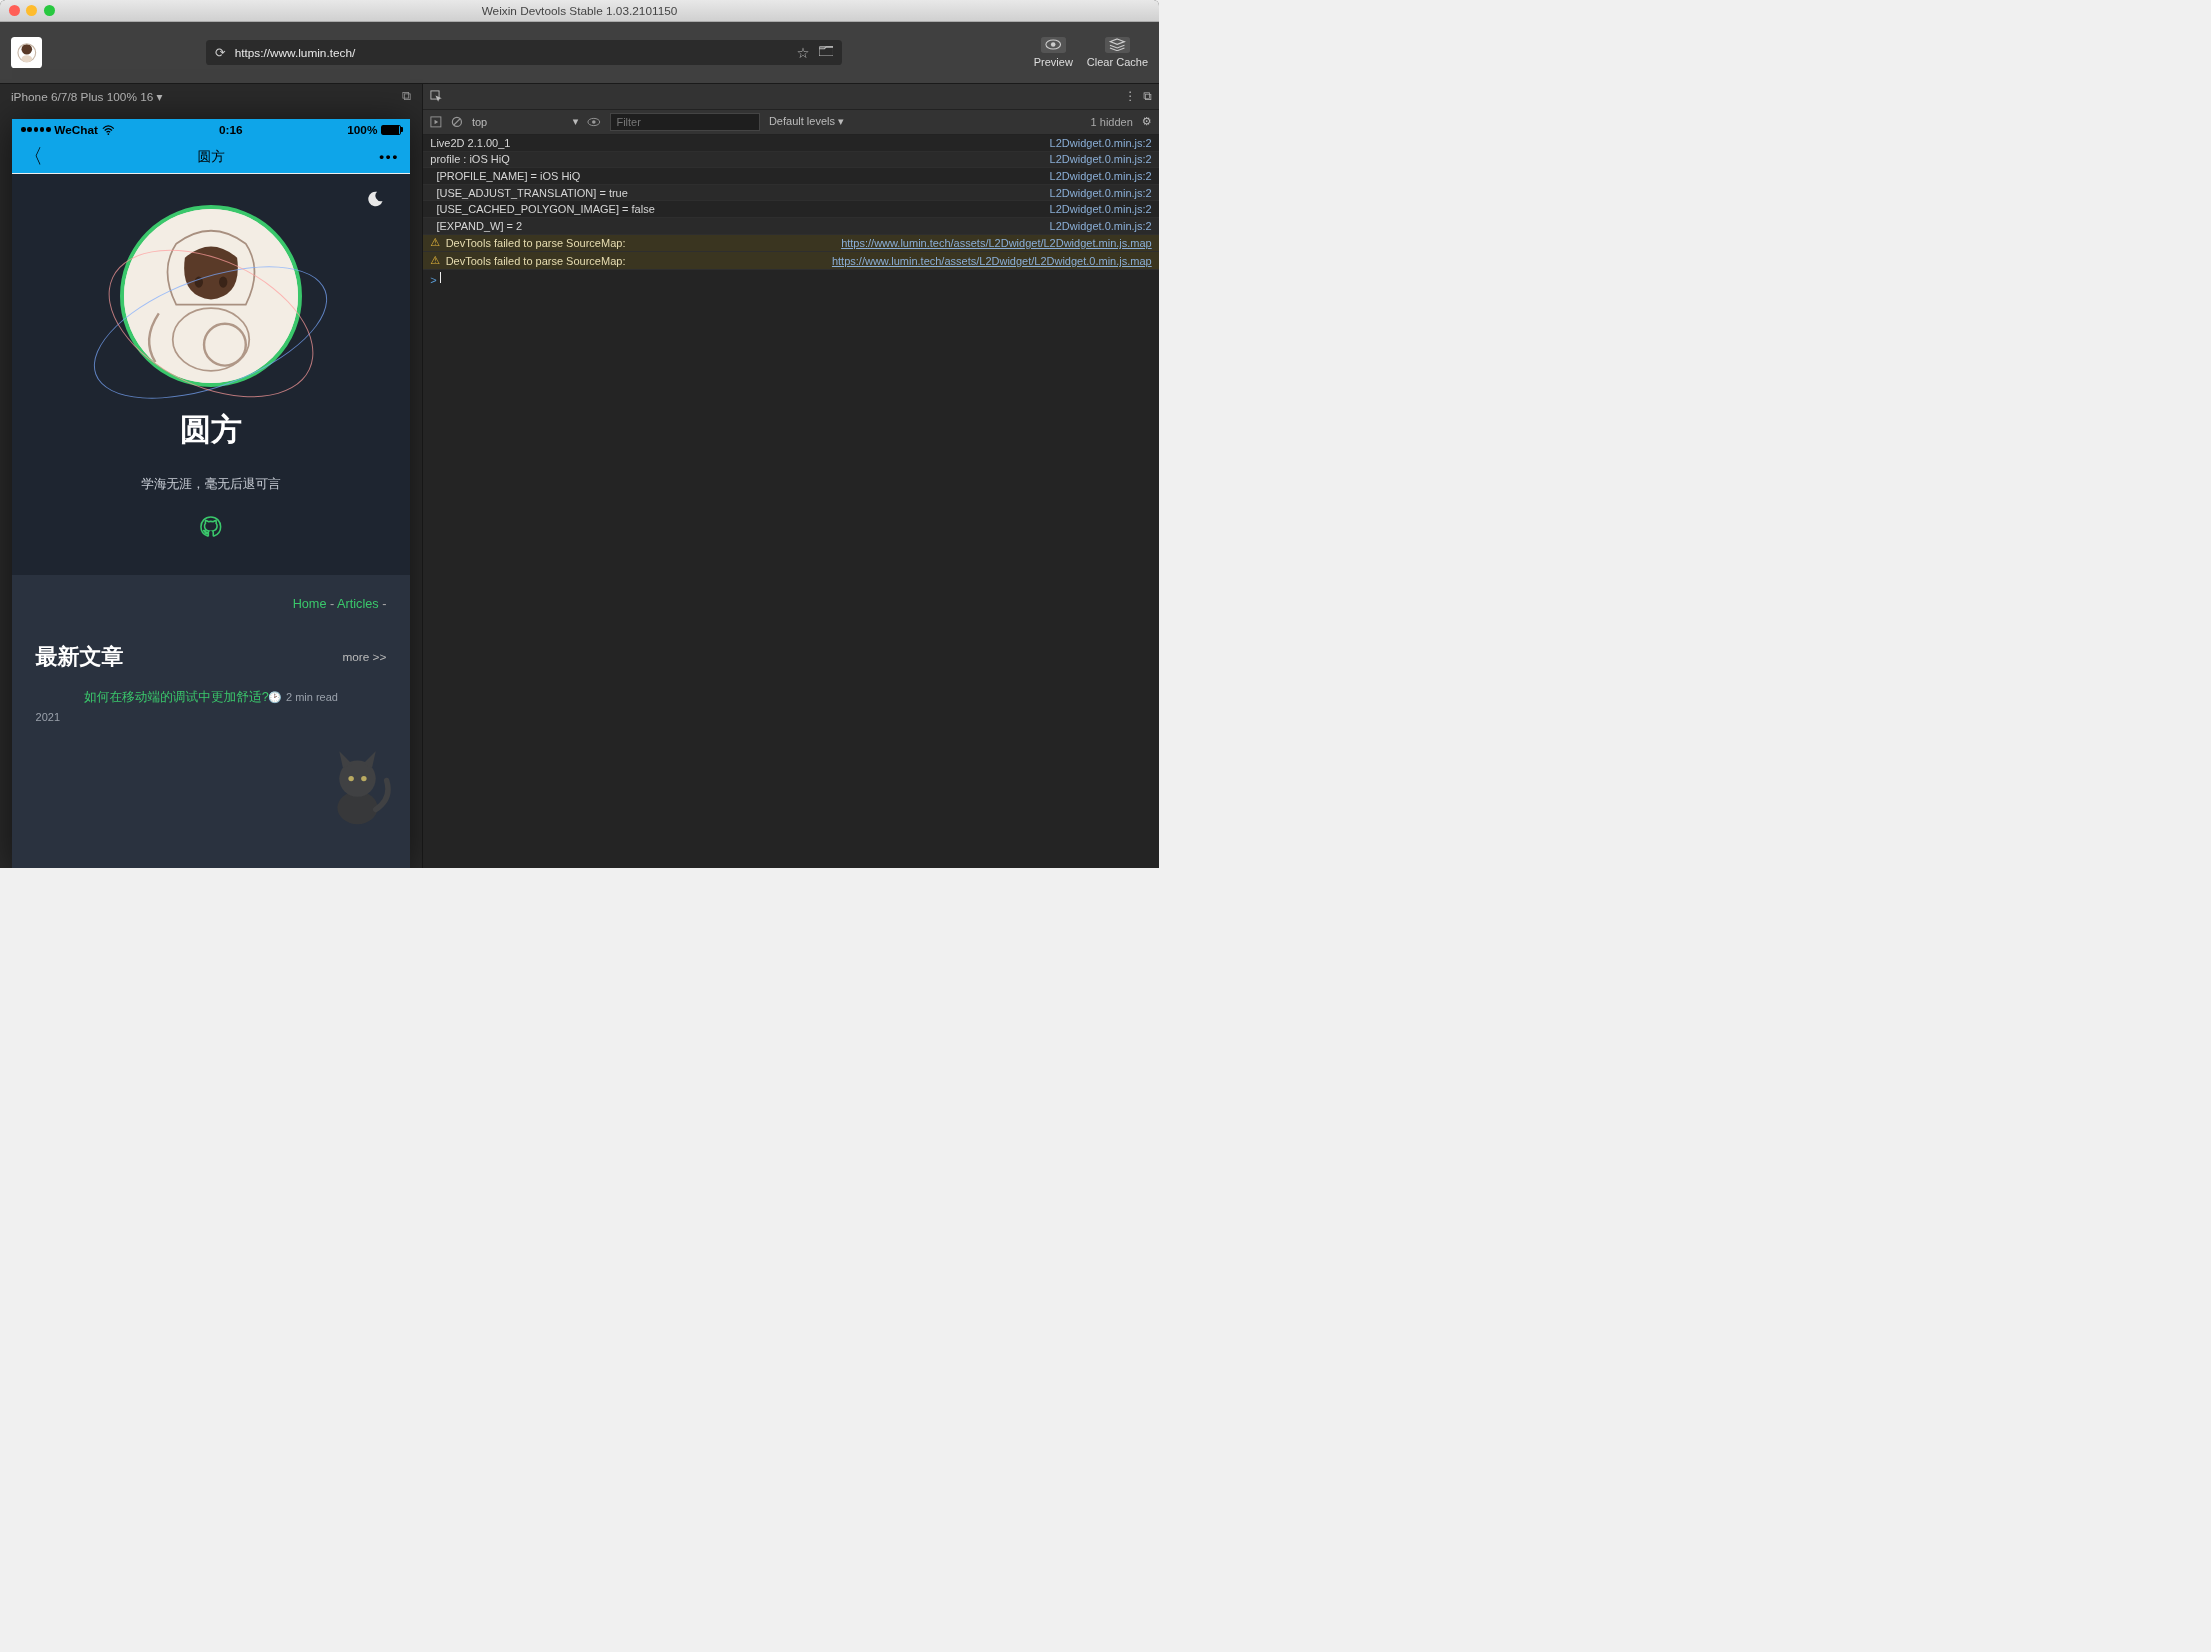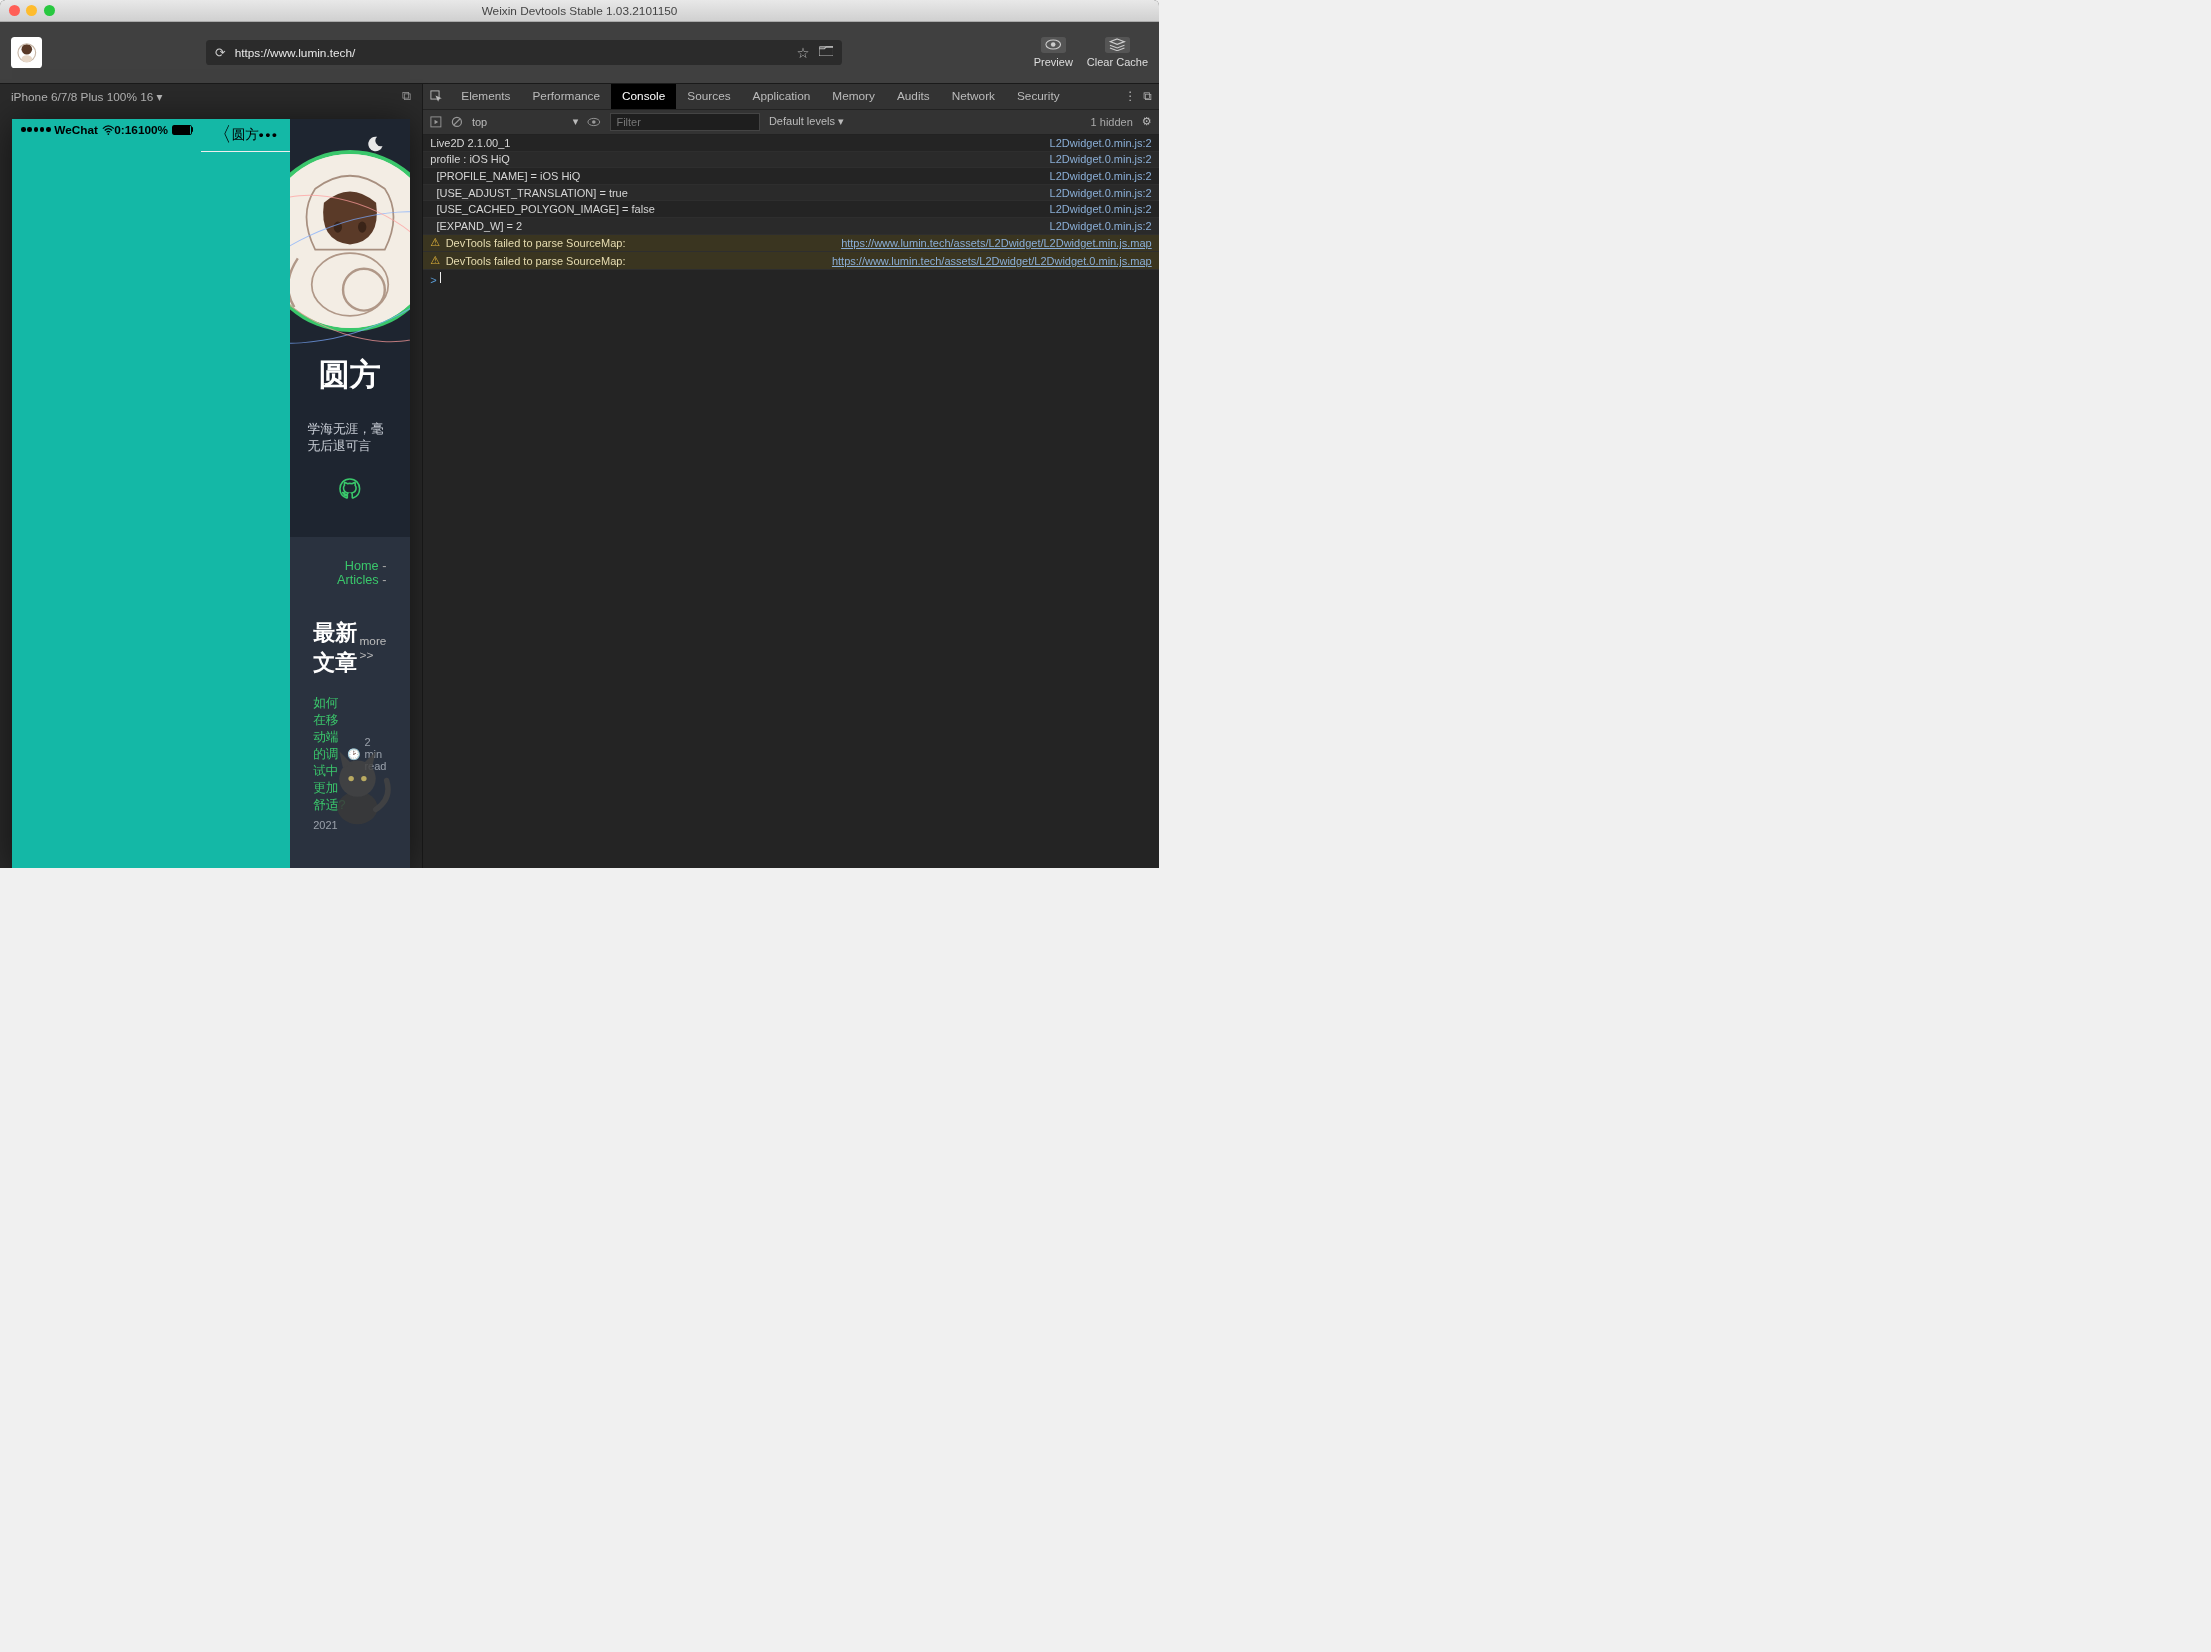--- a/index.html
+++ b/index.html
@@ -19,21 +19,21 @@
 .url-icons{display:flex;gap:9px;color:#bbb}
 .toolbar-right{margin-left:auto;display:flex;gap:14px}
 .toolbar-btn{display:flex;flex-direction:column;align-items:center;gap:3.6px;color:#ddd;font-size:11px}
 .toolbar-btn-icon{width:25.5px;height:16.4px;background:#555;border-radius:2.7px;display:flex;align-items:center;justify-content:center;color:#ccc}
 .body-row{flex:1;display:flex;min-height:0}
 .left-pane{width:423px;background:#2a2a2a;display:flex;flex-direction:column;border-right:0.9px solid #1a1a1a}
 .device-bar{height:25.5px;display:flex;align-items:center;padding:0 11px;color:#b8b8b8;font-size:11.8px}
 .device-bar .spacer{flex:1}
 .switch-icon{color:#999;font-size:12.7px}
 .phone-stage{flex:1;display:flex;justify-content:center;padding:9px 9px 0 9px}
-.phone{width:398px;background:#14b8a6;display:flex;flex-direction:row;box-shadow:0 3.6px 36px rgba(0,0,0,.6)}
+.phone{width:398px;background:#0ea5e9;display:flex;flex-direction:column;box-shadow:0 3.6px 36px rgba(0,0,0,.6)}
 .status-bar{height:22px;display:flex;align-items:center;padding:0 9px;font-size:11.8px;font-weight:600;color:#000}
 .status-left{display:flex;align-items:center;gap:3.6px}
 .sig-dots{display:flex;gap:1.8px}.sig-dots span{width:4.5px;height:4.5px;background:#000;border-radius:50%}
 .status-center{flex:1;text-align:center}
 .status-right{display:flex;align-items:center;gap:3.6px}
 .battery-shell{width:20px;height:10px;border:1.2px solid #000;border-radius:1.8px;position:relative}
 .battery-shell:after{content:"";position:absolute;right:-2.7px;top:1.8px;width:1.8px;height:4.5px;background:#000;border-radius:0 0.9px 0.9px 0}
 .battery-fill{background:#000;height:100%;width:95%}
 .nav-bar{height:33px;display:flex;align-items:center;justify-content:space-between;padding:0 11px;font-size:13.6px;border-bottom:0.9px solid #eee}
 .nav-back{font-size:20px;font-weight:300}
@@ -245,31 +245,20 @@
     <div class="devtools">
       <div class="dt-tabs">
         <div class="dt-tab icons">
           <span>
             <svg width="12.7" height="12.7" viewBox="0 0 14 14">
                 <rect x="1" y="1" width="9" height="9" fill="none" stroke="#bbb"></rect>
                 <path d="M6 6 L13 9 L10 10 L9 13 Z" fill="#bbb"></path>
               </svg>
           </span>
         </div>
-        <div id="dt-tabs-host" style="display:flex;height:100%">
-            <div class="dt-tab">Elements</div>
-            <div class="dt-tab">Performance</div>
-            <div class="dt-tab active">Console</div>
-            <div class="dt-tab">Sources</div>
-            <div class="dt-tab">Application</div>
-            <div class="dt-tab">Memory</div>
-            <div class="dt-tab">Audits</div>
-            <div class="dt-tab">Network</div>
-            <div class="dt-tab">Security</div>
-          </div>
         <span class="spacer"></span>
         <div class="dt-tab icons">
           <span>⋮</span>
           <span>⧉</span>
         </div>
       </div>
       <div class="dt-subbar">
         <span>
             <svg width="11.8" height="11.8" viewBox="0 0 13 13">
               <rect x="1" y="1" width="11" height="11" fill="none" stroke="#999"></rect>

